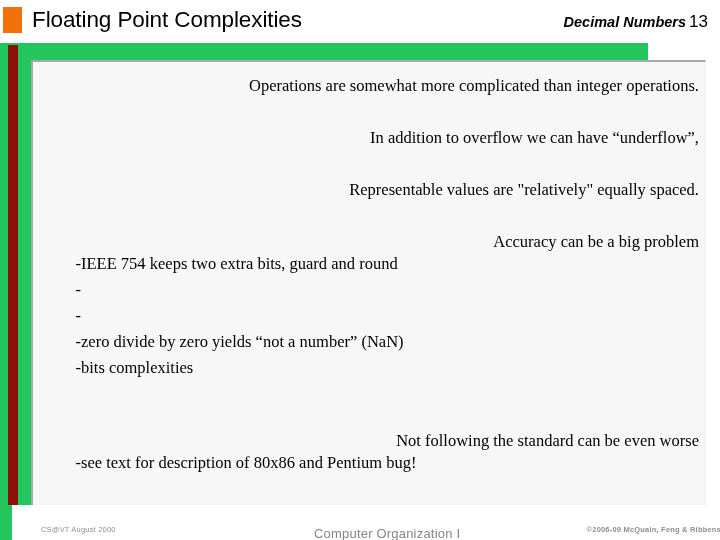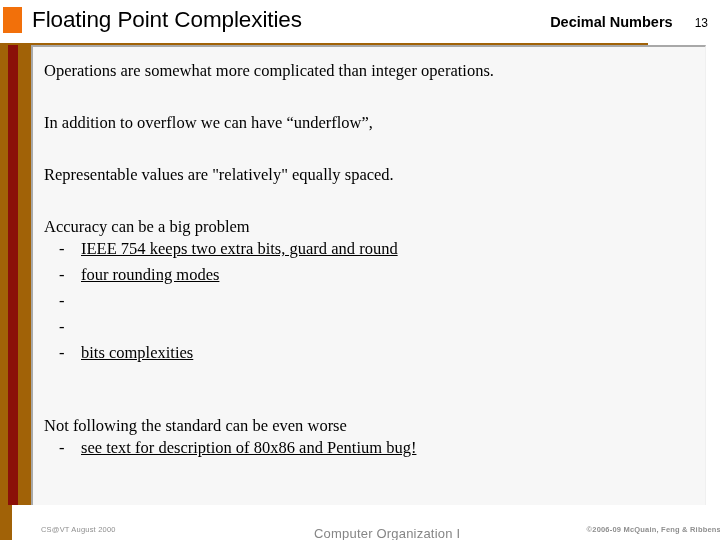--- a/index.html
+++ b/index.html
@@ -16,21 +16,21 @@
     font-family: "Liberation Sans", sans-serif;
     -webkit-font-smoothing: none;
   }
 
   #slide {
     position: absolute;
     left: 0;
     top: 0;
     width: 648px;
     height: 540px;
-    background: #a16207;
+    background: #22c55e;
   }
 
   
   #header {
     position: absolute;
     left: 0;
     top: 0;
     width: 720px;
     height: 43px;
     background: #ffffff;
@@ -61,52 +61,54 @@
     top: 12px;
     white-space: nowrap;
     text-align: right;
     line-height: 20px;
   }
   #header-subject {
     font-family: "Liberation Sans", sans-serif;
     font-size: 14.5px;
     font-weight: 700;
     color: #000000;
+    font-style: italic;
   }
   #header-slide-number {
     font-family: "Liberation Sans", sans-serif;
-    font-size: 12px;
+    font-size: 17px;
     font-weight: 400;
     color: #000000;
-    margin-left: 22px;
+    margin-left: 3px;
   }
 
   
   #side-bar {
     position: absolute;
     left: 8px;
     top: 45px;
     width: 10px;
     height: 460px;
     background: #8b1008;
   }
 
   
   #content-frame {
     position: absolute;
     left: 31px;
-    top: 45px;
+    top: 60px;
     width: 675px;
     height: 462px;
     box-sizing: border-box;
     background: #f7f7f7;
     border-top: 2px solid #a8a8a8;
     border-left: 2px solid #a8a8a8;
     border-right: 1px solid #f0f0f0;
     border-bottom: 1px solid #f0f0f0;
+    text-align: right;
   }
 
   #body-content {
     position: absolute;
     left: 11px;
     top: 14px;
     right: 6px;
     font-family: "Liberation Serif", serif;
     color: #000000;
   }
@@ -126,21 +128,21 @@
     font-size: 16.5px;
     line-height: 26px;
     white-space: nowrap;
     margin: 0;
   }
   .bullet-dash {
     width: 22px;
     margin-left: 15px;
     flex: 0 0 auto;
   }
-  .bullet-text { flex: 0 0 auto; text-decoration: underline; }
+  .bullet-text { flex: 0 0 auto; }
 
   
   #footer {
     position: absolute;
     left: 12px;
     top: 505px;
     width: 720px;
     height: 35px;
     background: #ffffff;
   }
@@ -184,27 +186,27 @@
       <div class="gap-lg"></div>
 
       <p class="para">Accuracy can be a big problem</p>
 
       <div class="bullet-row">
         <span class="bullet-dash">-</span>
         <span class="bullet-text">IEEE 754 keeps two extra bits, guard and round</span>
       </div>
       <div class="bullet-row">
         <span class="bullet-dash">-</span>
-        <span class="bullet-text">four rounding modes</span>
-      </div>
-      <div class="bullet-row">
-        <span class="bullet-dash">-</span>
-      </div>
-      <div class="bullet-row">
-        <span class="bullet-dash">-</span>
+      </div>
+      <div class="bullet-row">
+        <span class="bullet-dash">-</span>
+      </div>
+      <div class="bullet-row">
+        <span class="bullet-dash">-</span>
+        <span class="bullet-text">zero divide by zero yields “not a number” (NaN)</span>
       </div>
       <div class="bullet-row">
         <span class="bullet-dash">-</span>
         <span class="bullet-text">bits complexities</span>
       </div>
 
       <div class="gap-lg"></div>
       <div class="gap-md"></div>
 
       <p class="para">Not following the standard can be even worse</p>

